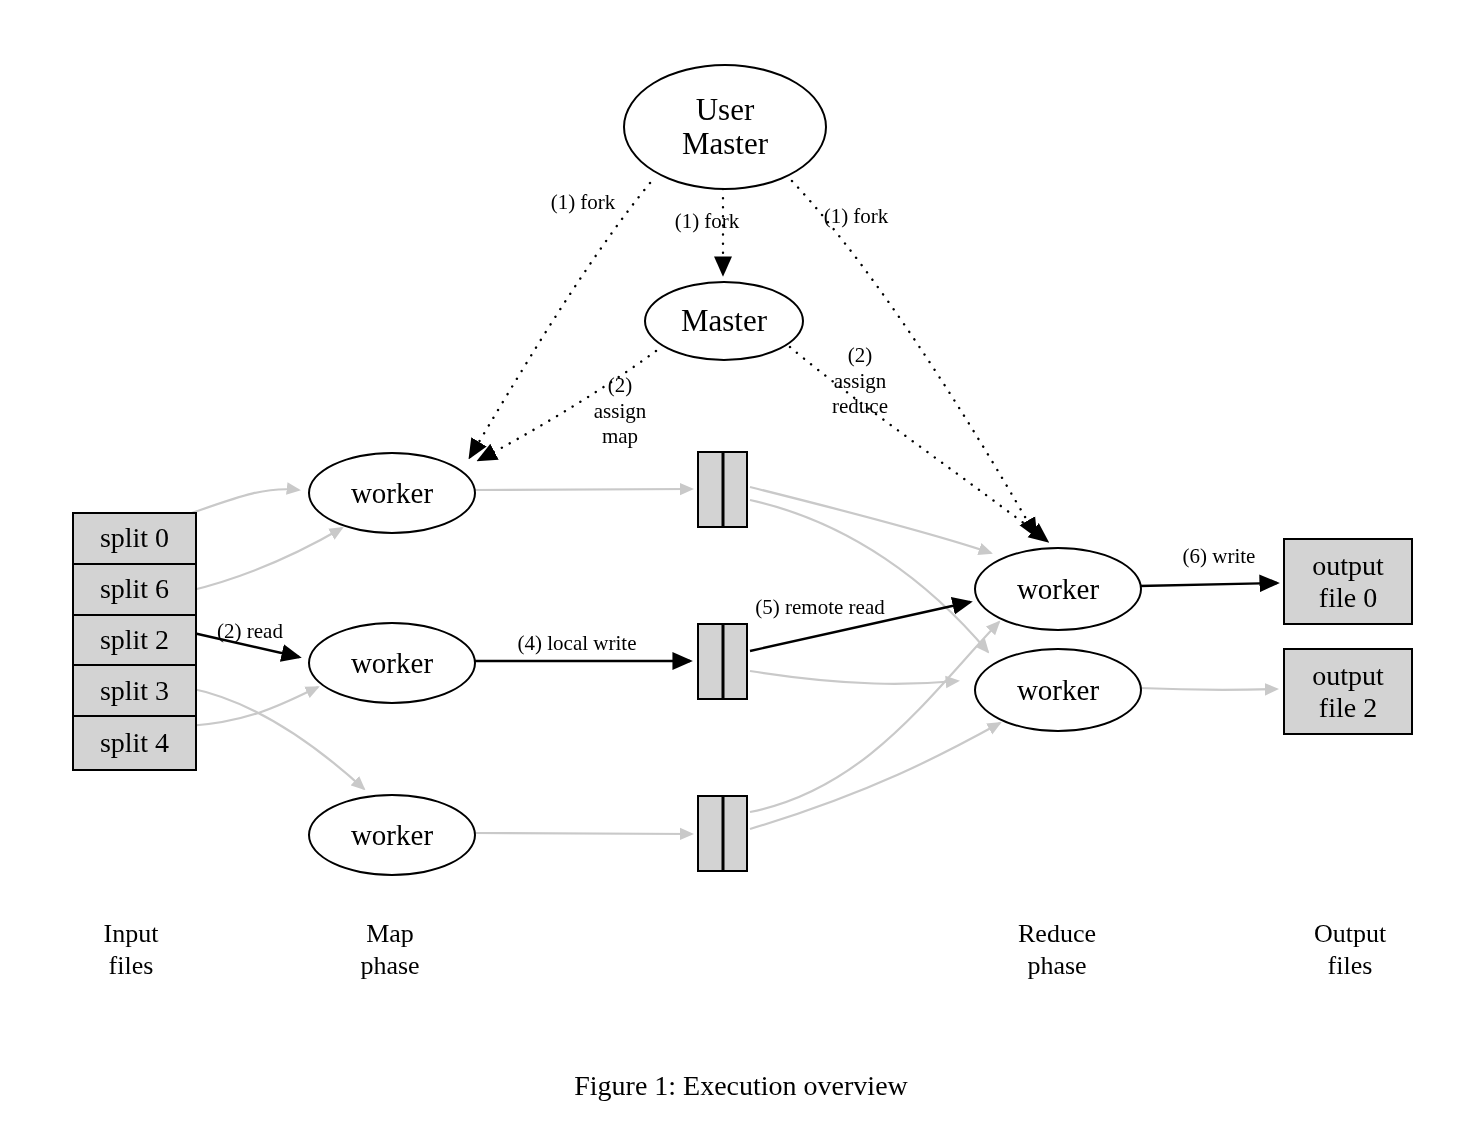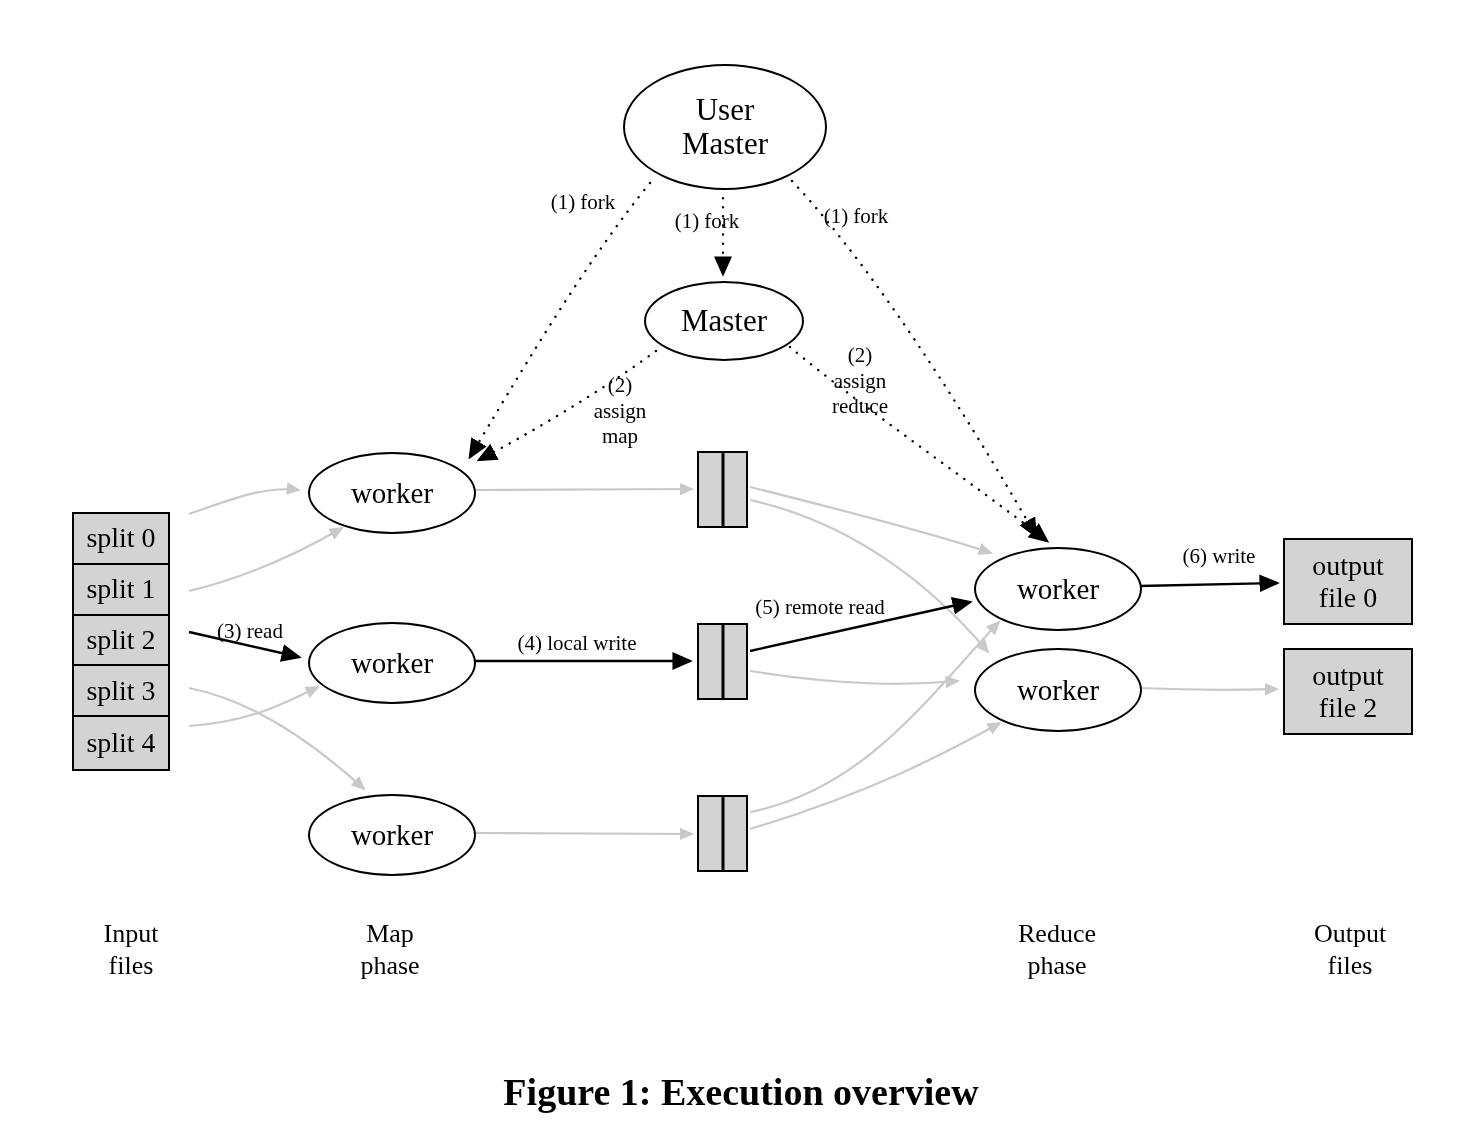--- a/index.html
+++ b/index.html
@@ -9,21 +9,21 @@
   }
   #edges{position:absolute;left:0;top:0;width:1482px;height:1140px;}
   .ellipse{
     position:absolute;border:2.4px solid #000;border-radius:50%;background:#fff;
     display:flex;flex-direction:column;align-items:center;justify-content:center;
     text-align:center;line-height:1.12;
   }
   .node-text{font-size:29px;}
   .big-text{font-size:31px;line-height:1.1;}
   .split-stack{
-    position:absolute;left:72px;top:512px;width:98px;height:259px;
+    position:absolute;left:72px;top:512px;width:125px;height:259px;
     border:2.4px solid #000;background:#d3d3d3;box-sizing:border-box;
   }
   .split-row{
     height:50.8px;box-sizing:border-box;border-bottom:2.4px solid #000;
     display:flex;align-items:center;justify-content:center;font-size:28px;
   }
   .split-row:last-child{border-bottom:none;border-radius:14px;}
   .ifile{
     position:absolute;left:697px;width:51px;height:77px;background:#d3d3d3;
     border:2.4px solid #000;box-sizing:border-box;
@@ -40,21 +40,21 @@
   }
   .elabel{
     position:absolute;transform:translateX(-50%);font-size:21px;
     white-space:nowrap;text-align:center;line-height:1.22;
   }
   .stage-label{
     position:absolute;transform:translateX(-50%);font-size:26px;
     text-align:center;line-height:1.22;white-space:nowrap;top:918px;
   }
   #caption{
-    position:absolute;left:0;top:1070px;width:100%;text-align:center;font-size:38px;font-weight:bold;
+    position:absolute;left:0;top:1070px;width:100%;text-align:center;font-size:28px;
   }
 </style>
 </head>
 <body>
 
 <div id="figure">
 
   <svg id="edges" viewBox="0 0 1482 1140" xmlns="http://www.w3.org/2000/svg">
     <defs>
       <marker id="ab" viewBox="0 0 10 10" refX="8.6" refY="5" markerWidth="8.5" markerHeight="8.5" orient="auto-start-reverse">
@@ -117,21 +117,21 @@
 
   <div class="ellipse node-text" style="left:974px;top:547px;width:164px;height:80px;">
     <div>worker</div>
   </div>
   <div class="ellipse node-text" style="left:974px;top:648px;width:164px;height:80px;">
     <div>worker</div>
   </div>
 
   <div class="split-stack">
     <div class="split-row">split 0</div>
-    <div class="split-row">split 1</div>
+    <div class="split-row">split 6</div>
     <div class="split-row">split 2</div>
     <div class="split-row">split 3</div>
     <div class="split-row">split 4</div>
   </div>
 
   <div class="ifile" style="top:451px;">
     <div class="ifile-divider"></div>
   </div>
   <div class="ifile" style="top:623px;">
     <div class="ifile-divider"></div>
@@ -157,21 +157,21 @@
     <div>(2)</div>
     <div>assign</div>
     <div>map</div>
   </div>
   <div class="elabel" style="left:860px;top:343px;">
     <div>(2)</div>
     <div>assign</div>
     <div>reduce</div>
   </div>
 
-  <div class="elabel" style="left:250px;top:619px;">(3) read</div>
+  <div class="elabel" style="left:250px;top:619px;">(2) read</div>
   <div class="elabel" style="left:577px;top:631px;">(4) local write</div>
   <div class="elabel" style="left:820px;top:595px;">(5) remote read</div>
   <div class="elabel" style="left:1219px;top:544px;">(6) write</div>
 
   <div class="stage-label" style="left:131px;">
     <div>Input</div>
     <div>files</div>
   </div>
   <div class="stage-label" style="left:390px;">
     <div>Map</div>

